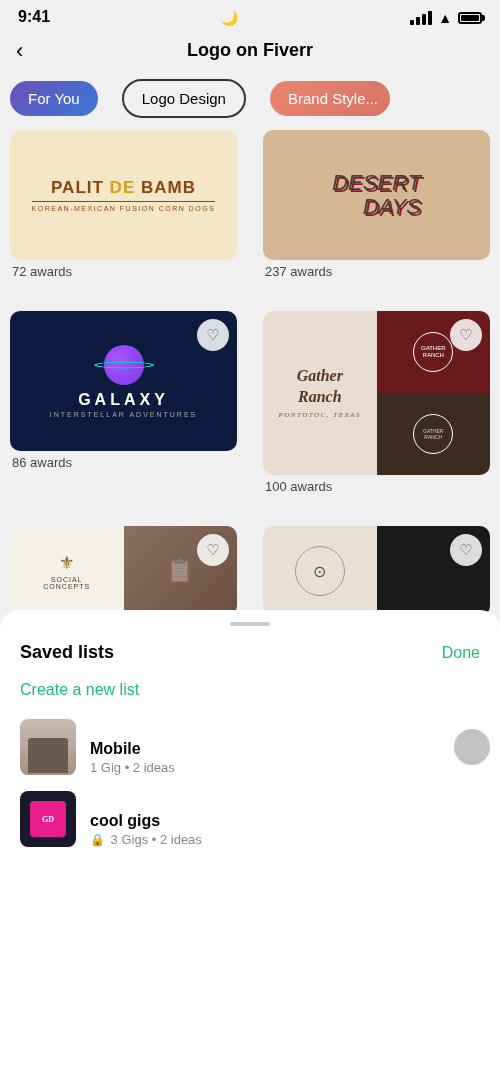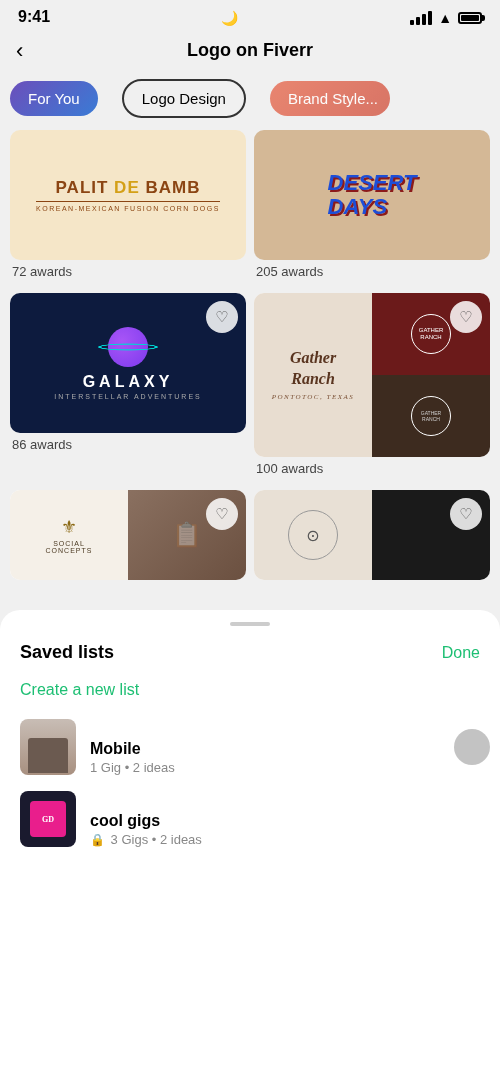--- a/index.html
+++ b/index.html
@@ -126,21 +126,21 @@
     }
 
     
     .content-area {
       padding: 4px 10px 0;
       background: #f0f0f0;
     }
     .grid {
       display: grid;
       grid-template-columns: 1fr 1fr;
-      gap: 8px;
+      gap: 26px;
     }
     .card {
       background: #fff;
       border-radius: 10px;
       overflow: hidden;
       position: relative;
       cursor: pointer;
     }
     
     .card-palit {
@@ -175,24 +175,24 @@
     
     .card-desert {
       background: #d4b896;
       height: 130px;
       display: flex;
       align-items: center;
       justify-content: center;
     }
     .card-desert-title {
       font-size: 22px;
-      font-weight: 700;
-      color: #1d4ed8;
+      font-weight: 400;
+      color: #404040;
       text-transform: uppercase;
-      text-align: left;
+      text-align: right;
       line-height: 1.1;
       font-style: italic;
       text-shadow: 2px 2px 0 #8b1a1a;
     }
 
     
     .card-galaxy {
       background: #0d1b3e;
       height: 140px;
       display: flex;
@@ -547,21 +547,21 @@
       </div>
       <div class="card-awards">72 awards</div>
     </div>
 
     <div>
       <div class="card">
         <div class="card-desert">
           <div class="card-desert-title">DESERT<br>DAYS</div>
         </div>
       </div>
-      <div class="card-awards">205 awards</div>
+      <div class="card-awards">237 awards</div>
     </div>
 
     <div>
       <div class="card">
         <div class="card-galaxy">
           <div class="galaxy-planet">
             <div class="galaxy-ring"></div>
           </div>
           <div class="galaxy-title">GALAXY</div>
           <div class="galaxy-subtitle">INTERSTELLAR ADVENTURES</div>

